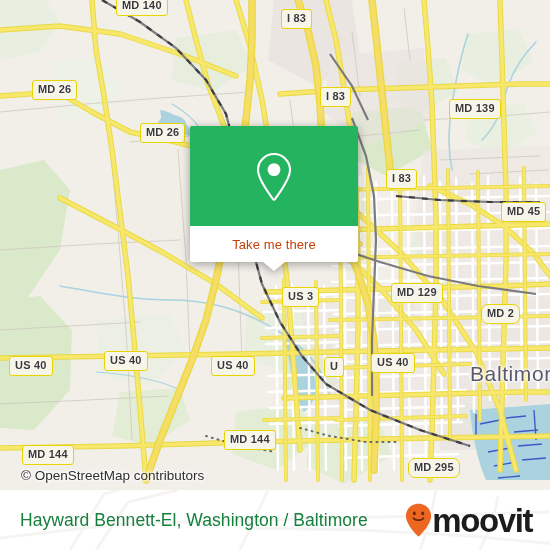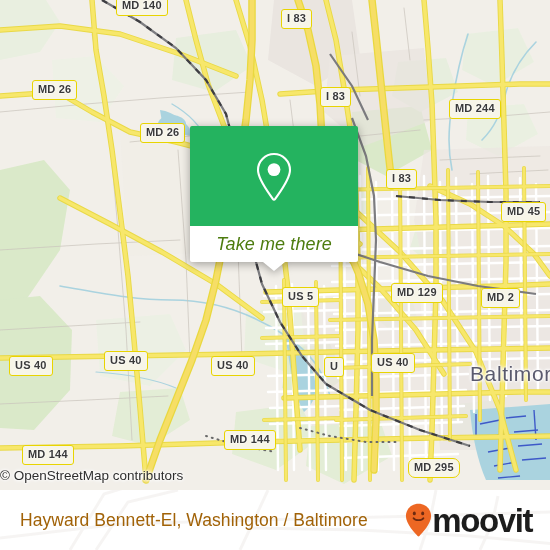--- a/index.html
+++ b/index.html
@@ -67,21 +67,21 @@
     font-family: "Liberation Sans", sans-serif;
     font-size: 21px;
     letter-spacing: 0.6px;
     white-space: nowrap;
     text-shadow: 0 0 3px #fff, 0 0 3px #fff, 0 0 3px #fff, 0 0 5px #fff;
   }
 
   
   .osm-attr {
     position: absolute;
-    left: 0;
+    left: 21px;
     top: 468px;
     font-family: "Liberation Sans", sans-serif;
     font-size: 13.5px;
     color: #2f2f2f;
     white-space: nowrap;
     text-shadow: 0 0 3px #fff, 0 0 3px #fff, 0 0 4px #fff, 0 0 6px #fff;
     z-index: 6;
   }
 
   
@@ -111,25 +111,24 @@
     height: 36px;
     background: #ffffff;
     border-radius: 0 0 2px 2px;
     display: flex;
     align-items: center;
     justify-content: center;
     position: relative;
   }
   .popup-label {
     font-family: "Liberation Sans", sans-serif;
-    font-size: 18px;
-    color: #4d7c0f;
+    font-size: 13px;
+    color: #c2410c;
     white-space: nowrap;
     letter-spacing: 0.1px;
-    font-style: italic;
   }
   .popup-tail {
     position: absolute;
     left: 50%;
     bottom: -9px;
     margin-left: -11px;
     width: 0;
     height: 0;
     border-left: 11px solid transparent;
     border-right: 11px solid transparent;
@@ -164,21 +163,21 @@
     height: 60px;
     display: flex;
     align-items: center;
     justify-content: space-between;
     padding: 0 18px 0 20px;
     box-sizing: border-box;
   }
   .footer-title {
     font-family: "Liberation Sans", sans-serif;
     font-size: 17.5px;
-    color: #a16207;
+    color: #15803d;
     white-space: nowrap;
     letter-spacing: 0.05px;
   }
   .brand {
     display: flex;
     align-items: center;
     gap: 1px;
   }
   .brand-pin {
     display: block;
@@ -449,27 +448,27 @@
         <path d="M300,428 L330,436 L366,442 L400,442"></path>
         <path d="M206,436 L240,446 L276,452"></path>
       </g>
     </svg>
 
     <div id="shield-layer">
         <div class="shield" style="left: 116px; top: -4px;">MD 140</div>
         <div class="shield" style="left: 281px; top: 9px;">I 83</div>
         <div class="shield" style="left: 32px; top: 80px;">MD 26</div>
         <div class="shield" style="left: 320px; top: 87px;">I 83</div>
-        <div class="shield" style="left: 449px; top: 99px;">MD 244</div>
+        <div class="shield" style="left: 449px; top: 99px;">MD 139</div>
         <div class="shield" style="left: 140px; top: 123px;">MD 26</div>
         <div class="shield" style="left: 386px; top: 169px;">I 83</div>
         <div class="shield" style="left: 501px; top: 202px;">MD 45</div>
-        <div class="shield" style="left: 282px; top: 287px;">US 5</div>
+        <div class="shield" style="left: 282px; top: 287px;">US 3</div>
         <div class="shield" style="left: 379px; top: 283px; margin-left: 12px;">MD 129</div>
-        <div class="shield" style="left: 481px; top: 288px;">MD 2</div>
+        <div class="shield" style="left: 481px; top: 304px; border-radius: 7px;">MD 2</div>
         <div class="shield" style="left: 9px; top: 356px;">US 40</div>
         <div class="shield" style="left: 104px; top: 351px;">US 40</div>
         <div class="shield" style="left: 211px; top: 356px;">US 40</div>
         <div class="shield" style="left: 324px; top: 357px;">U</div>
         <div class="shield" style="left: 371px; top: 353px;">US 40</div>
         <div class="shield" style="left: 22px; top: 445px;">MD 144</div>
         <div class="shield" style="left: 224px; top: 430px;">MD 144</div>
         <div class="shield" style="left: 408px; top: 458px; border-radius: 7px;">MD 295</div>
       </div>
     <div id="city-layer">

